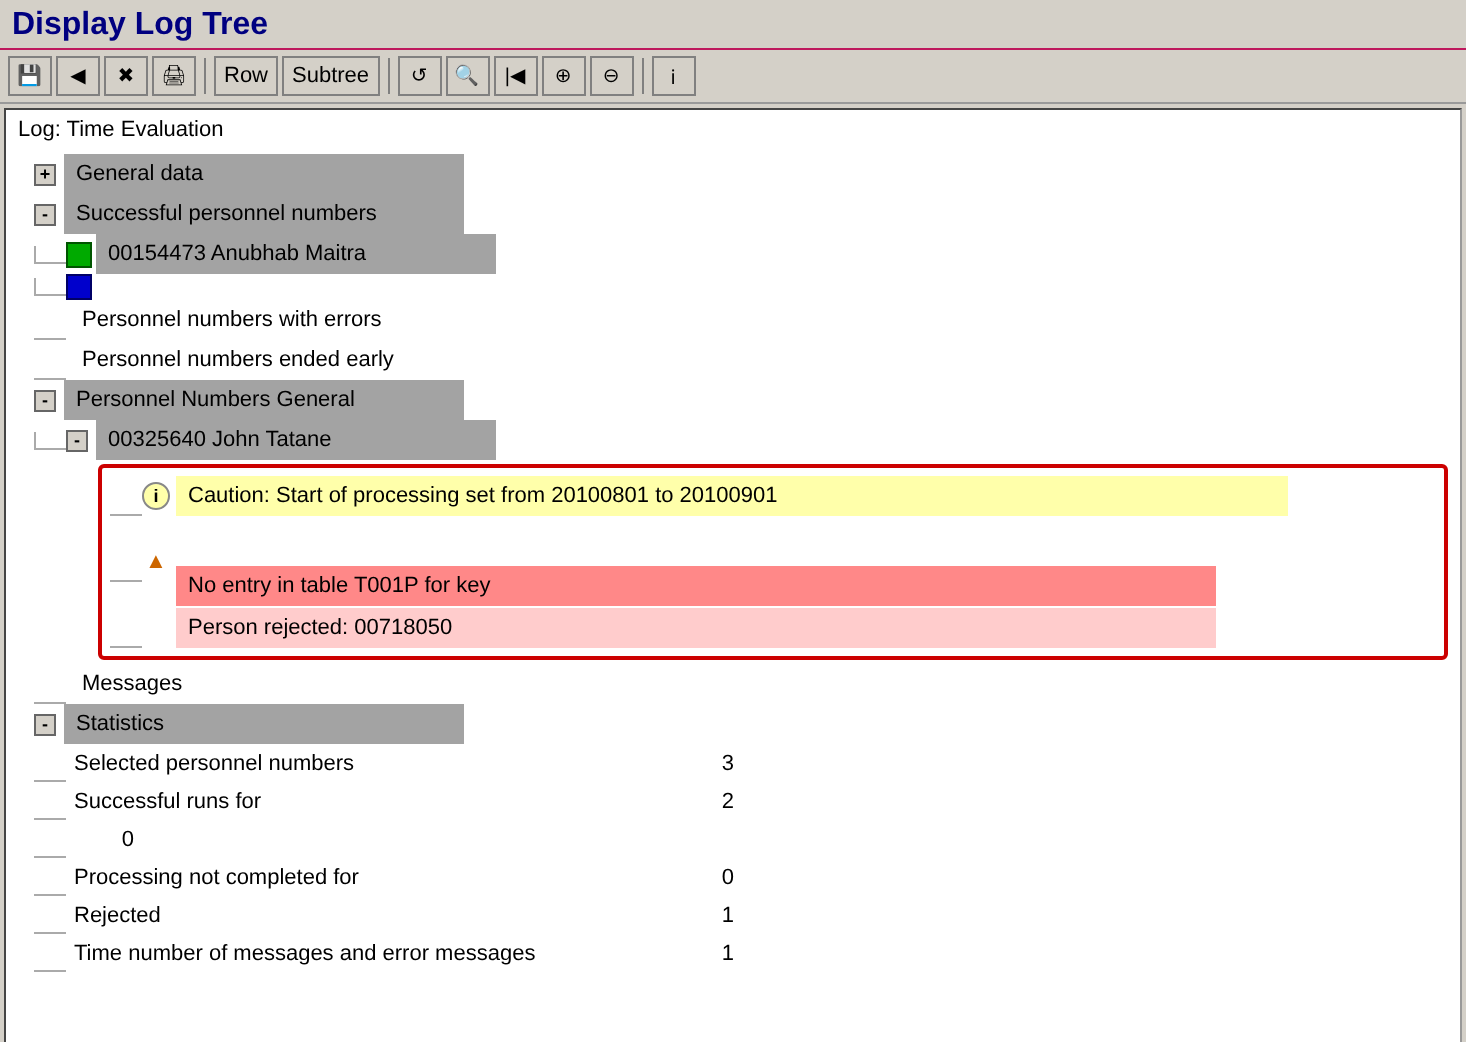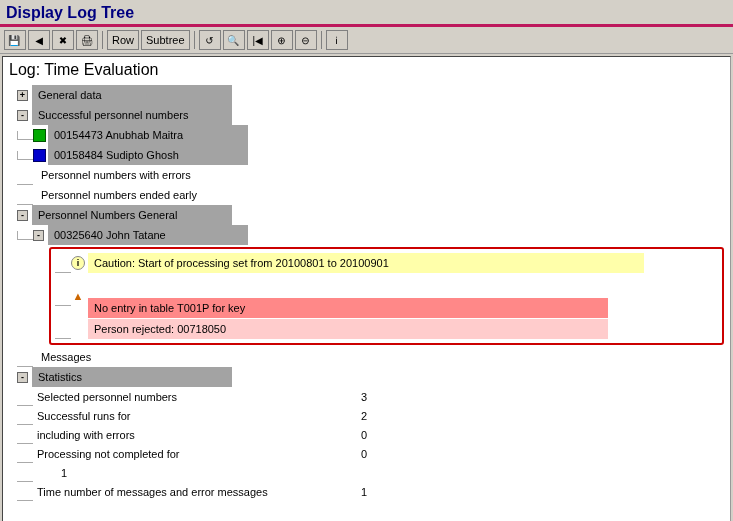--- a/index.html
+++ b/index.html
@@ -7,21 +7,21 @@
       font-family: Arial, sans-serif;
       font-size: 12px;
       background: #d4d0c8;
       width: 733px;
       min-height: 521px;
       overflow: hidden;
     }
     .title-bar {
       background: #d4d0c8;
       padding: 4px 6px 2px 6px;
-      border-bottom: 3px solid #be185d;
+      border-bottom: 1px solid #be185d;
     }
     .title-bar h1 {
       font-size: 16px;
       font-weight: bold;
       color: #000080;
     }
     .toolbar {
       background: #d4d0c8;
       padding: 3px 4px;
       display: flex;
@@ -58,21 +58,21 @@
     }
     .main-content {
       background: #ffffff;
       border: 1px inset #999;
       margin: 2px;
       padding: 4px 6px;
       height: 470px;
       overflow: auto;
     }
     .log-title {
-      font-size: 16px;
+      font-size: 11px;
       color: #000;
       margin-bottom: 6px;
     }
     .tree-container {
       font-size: 11px;
       line-height: 18px;
     }
     .tree-row {
       display: flex;
       align-items: center;
@@ -253,21 +253,20 @@
       <span style="display:inline-block;width:8px;"></span>
       <span style="display:inline-block;width:16px;border-left:1px solid #aaa;border-bottom:1px solid #aaa;height:9px;vertical-align:bottom;margin-bottom:0;"></span>
       <span class="small-icon-green"></span>
       <span class="label-yellow">00154473 Anubhab Maitra</span>
     </div>
 
     <div class="tree-row">
       <span style="display:inline-block;width:8px;"></span>
       <span style="display:inline-block;width:16px;border-left:1px solid #aaa;border-bottom:1px solid #aaa;height:9px;vertical-align:bottom;margin-bottom:0;"></span>
       <span class="small-icon-blue"></span>
-      <span class="label-yellow">00158484 Sudipto Ghosh</span>
     </div>
 
     <div class="tree-row">
       <span style="display:inline-block;width:8px;"></span>
       <span style="display:inline-block;width:16px;border-bottom:1px solid #aaa;vertical-align:middle;">&nbsp;</span>
       <span style="width:4px;display:inline-block;"></span>
       <span class="label-plain">Personnel numbers with errors</span>
     </div>
 
     <div class="tree-row">
@@ -343,34 +342,34 @@
     <span style="display:inline-block;width:8px;"></span>
     <span style="display:inline-block;width:16px;border-bottom:1px solid #aaa;vertical-align:middle;">&nbsp;</span>
     <span style="width:4px;display:inline-block;"></span>
     <span class="stat-label">Successful runs for</span>
     <span class="stat-value">2</span>
   </div>
         <div class="stat-row">
     <span style="display:inline-block;width:8px;"></span>
     <span style="display:inline-block;width:16px;border-bottom:1px solid #aaa;vertical-align:middle;">&nbsp;</span>
     <span style="width:4px;display:inline-block;"></span>
-    <span class="stat-label">including with errors</span>
     <span class="stat-value">0</span>
   </div>
         <div class="stat-row">
     <span style="display:inline-block;width:8px;"></span>
     <span style="display:inline-block;width:16px;border-bottom:1px solid #aaa;vertical-align:middle;">&nbsp;</span>
     <span style="width:4px;display:inline-block;"></span>
     <span class="stat-label">Processing not completed for</span>
     <span class="stat-value">0</span>
   </div>
         <div class="stat-row">
     <span style="display:inline-block;width:8px;"></span>
     <span style="display:inline-block;width:16px;border-bottom:1px solid #aaa;vertical-align:middle;">&nbsp;</span>
     <span style="width:4px;display:inline-block;"></span>
+    <span class="stat-label">Rejected</span>
     <span class="stat-value">1</span>
   </div>
         <div class="stat-row">
     <span style="display:inline-block;width:8px;"></span>
     <span style="display:inline-block;width:16px;border-bottom:1px solid #aaa;vertical-align:middle;">&nbsp;</span>
     <span style="width:4px;display:inline-block;"></span>
     <span class="stat-label">Time number of messages and error messages</span>
     <span class="stat-value">1</span>
   </div>
       </div>

